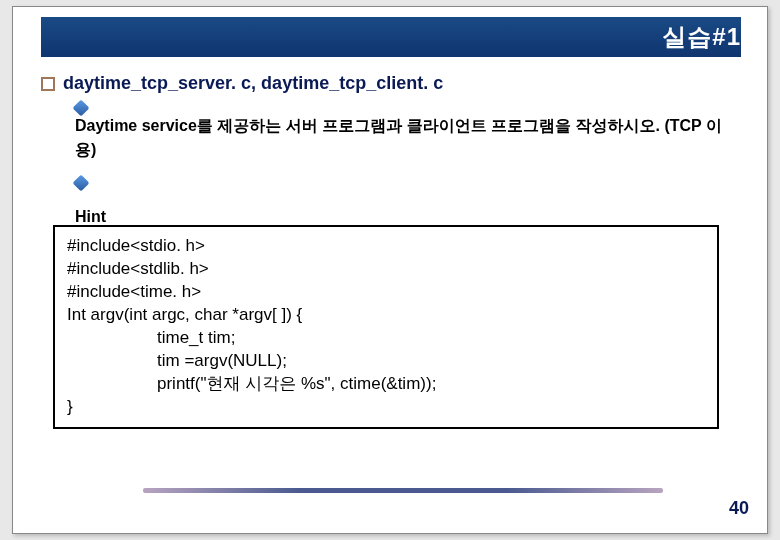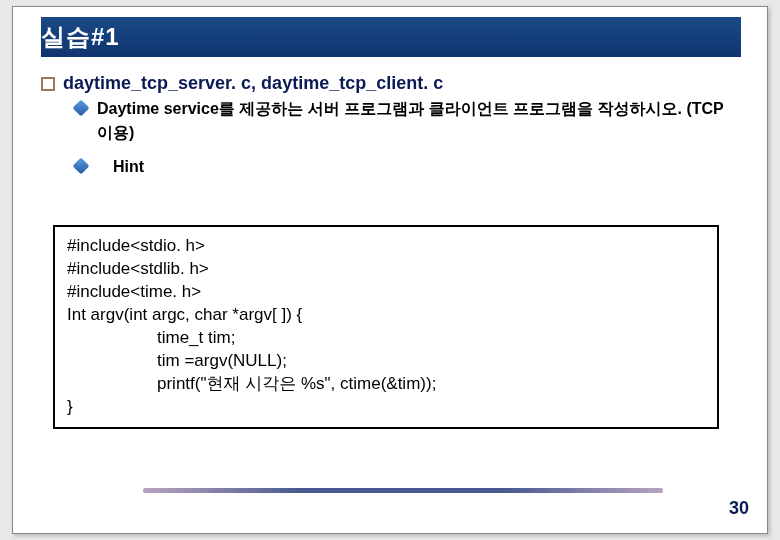--- a/index.html
+++ b/index.html
@@ -23,21 +23,21 @@
   .title-bar {
     position: absolute;
     left: 28px;
     top: 10px;
     width: 700px;
     height: 40px;
     background: linear-gradient(#1a4a85, #0f3570);
     color: #fff;
     font-size: 24px;
     font-weight: bold;
-    text-align: left;
+    text-align: right;
     line-height: 40px;
     letter-spacing: 1px;
   }
   .content {
     position: absolute;
     left: 28px;
     top: 66px;
     width: 700px;
   }
   .bullet-lvl1 {
@@ -57,20 +57,21 @@
     flex-shrink: 0;
   }
   .bullet-lvl2 {
     display: flex;
     align-items: flex-start;
     margin-left: 34px;
     margin-bottom: 10px;
     font-size: 16px;
     font-weight: bold;
     color: #000;
+    flex-direction: column;
   }
   .bullet-lvl2 .marker {
     width: 12px;
     height: 12px;
     background: linear-gradient(135deg, #5a9be5, #2a5aa0);
     transform: rotate(45deg);
     margin-right: 10px;
     margin-top: 5px;
     flex-shrink: 0;
     border-radius: 2px;
@@ -146,15 +147,15 @@
     <div>#include&lt;time. h&gt;</div>
     <div>Int argv(int argc, char *argv[ ]) {</div>
     <span class="indent">time_t tim;</span>
     <span class="indent">tim =argv(NULL);</span>
     <span class="indent">printf("현재 시각은 %s", ctime(&amp;tim));</span>
     <div>}</div>
   </div>
 
   <div class="footer-line"></div>
 
-  <div class="page-num">30</div>
+  <div class="page-num">40</div>
 
 </div>
 
 </body></html>

